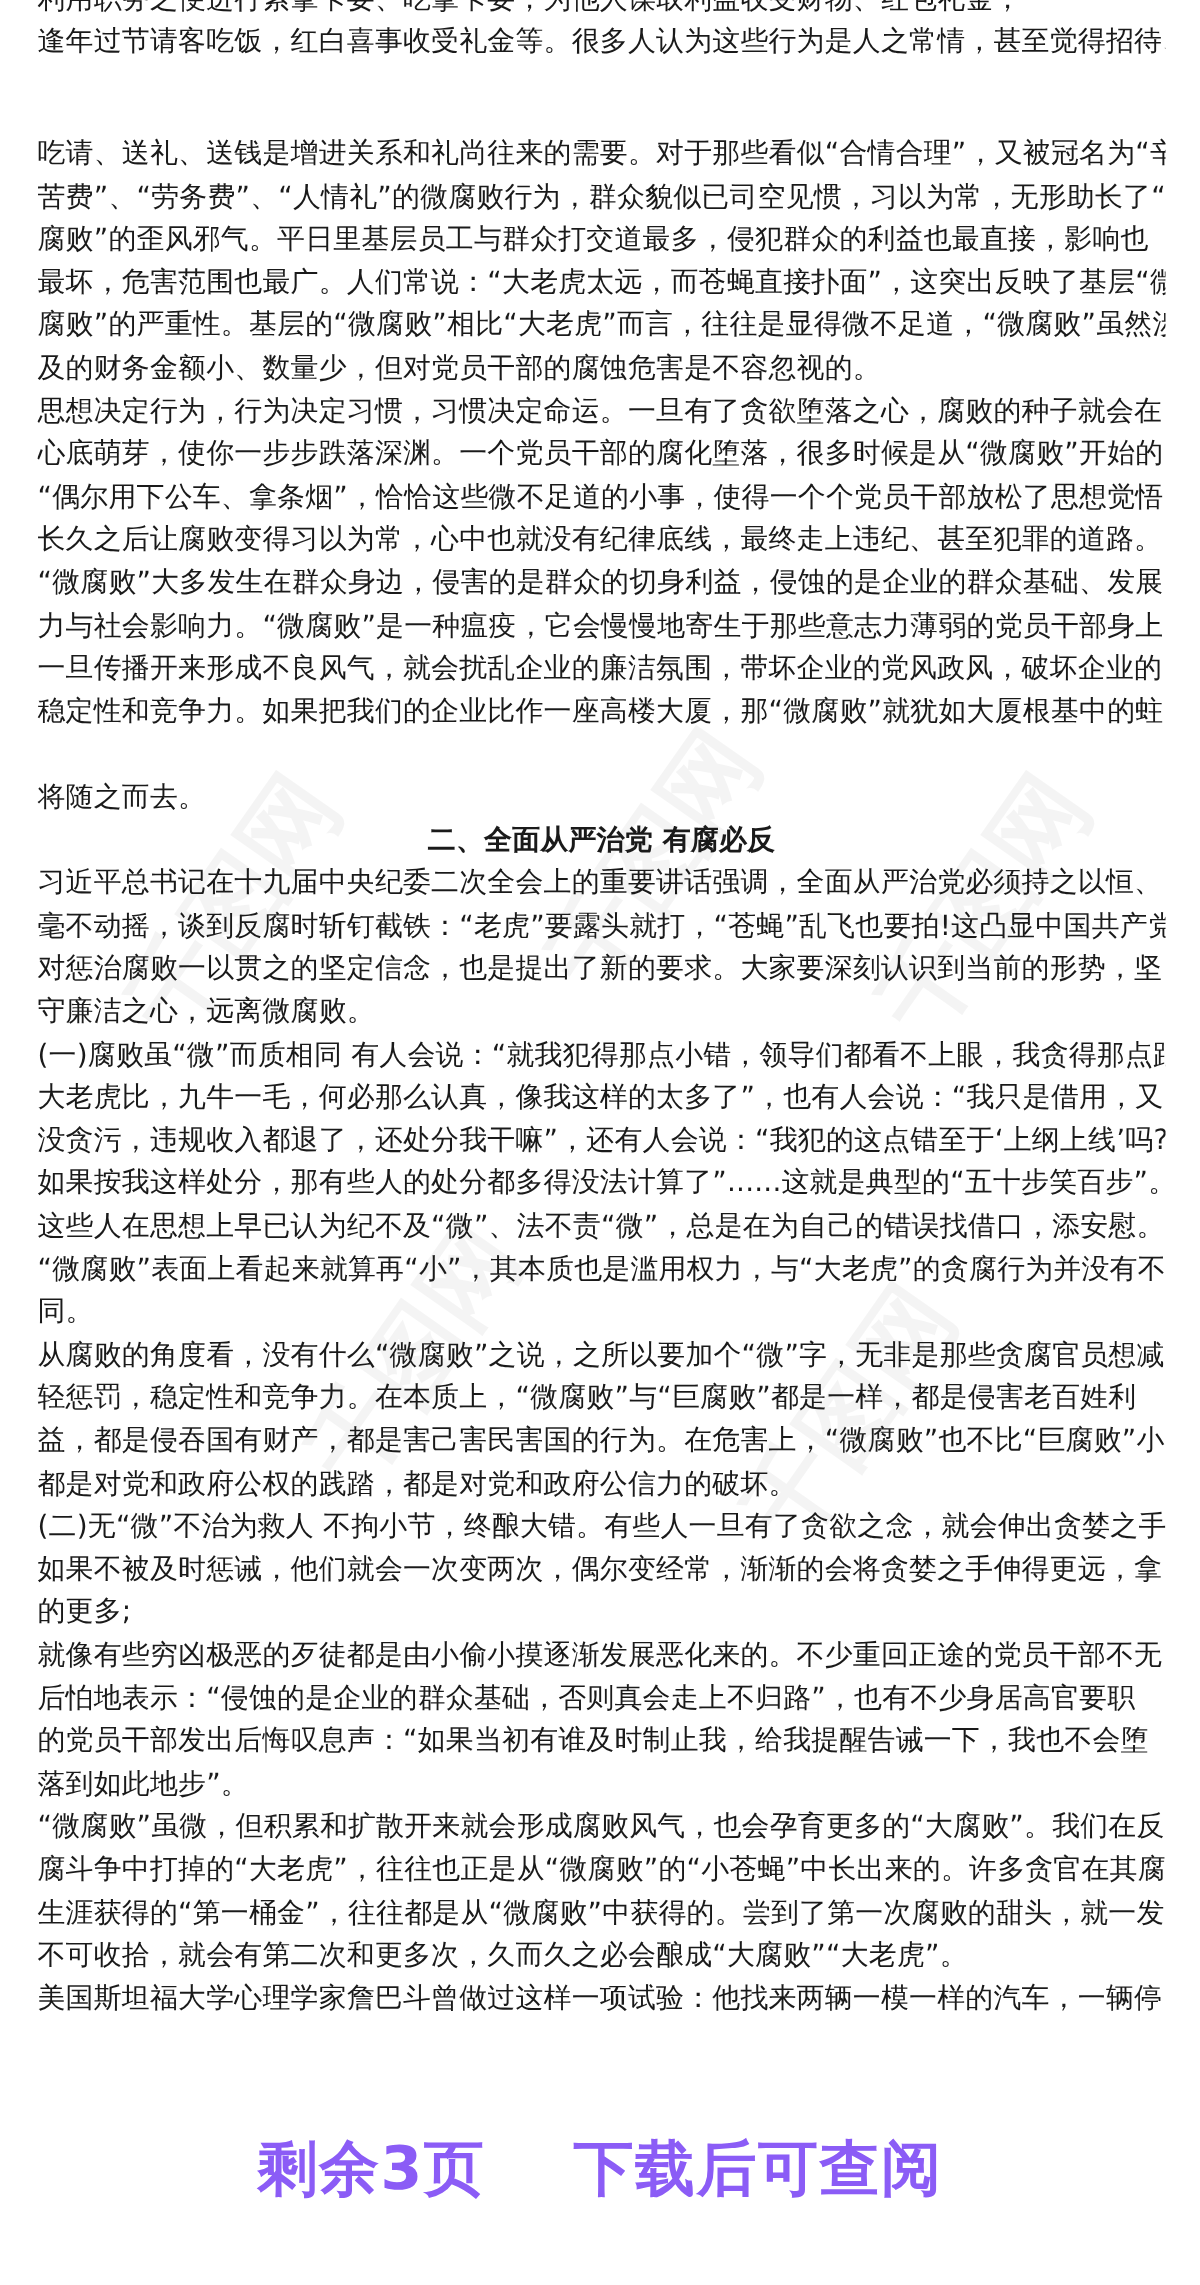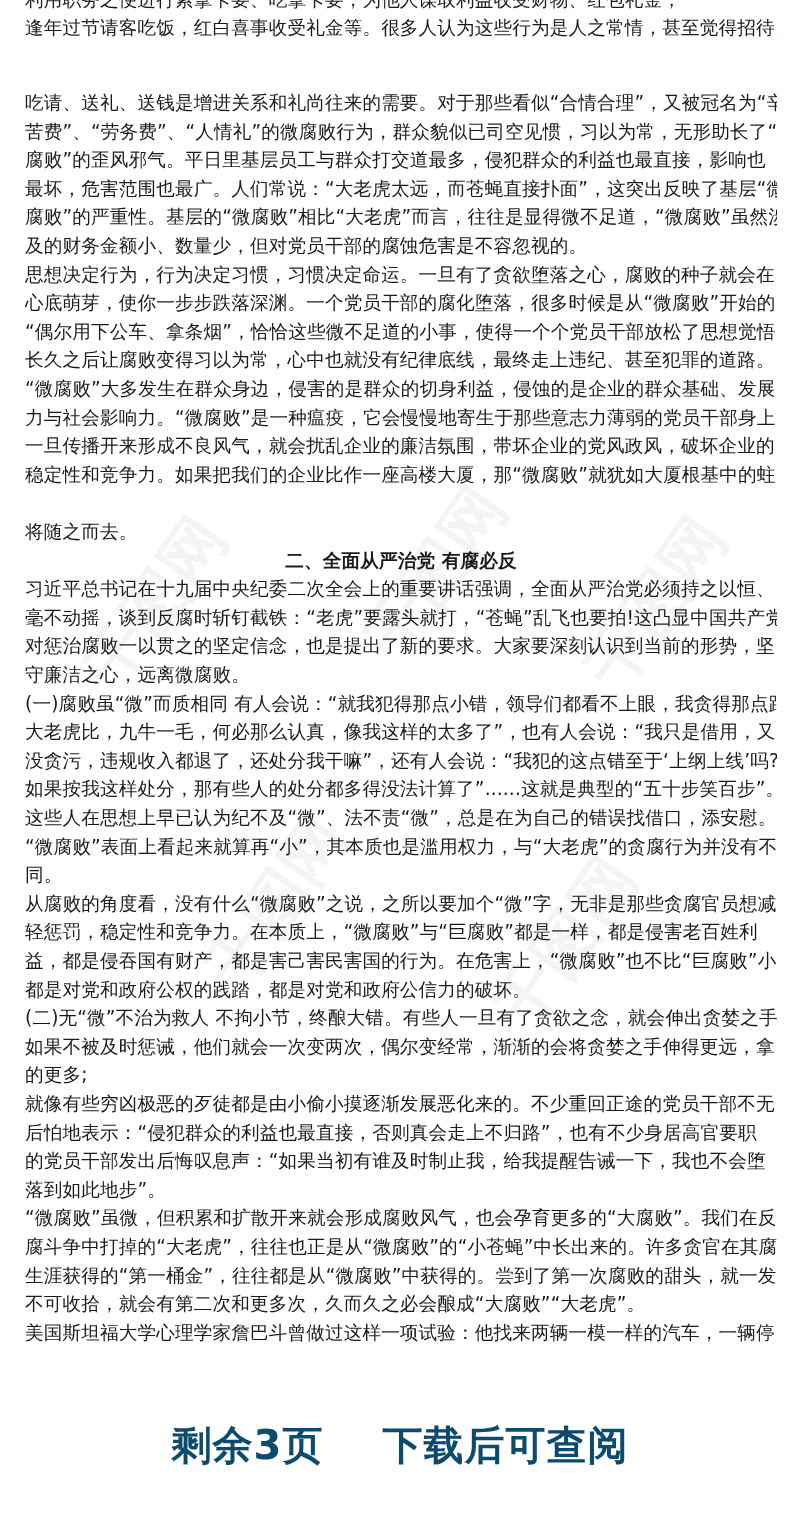--- a/index.html
+++ b/index.html
@@ -8,21 +8,21 @@
   .page { position: absolute; left: 0; top: 0; width: 800px; height: 1523px; }
   .line { position: absolute; left: 25px; width: 752px; height: 28px;
           font-size: 18.6px; line-height: 28px; white-space: nowrap; overflow: hidden;
           letter-spacing: 0.15px; }
   .line.heading { font-weight: bold; text-align: center; }
   .cut { top: -14px; }
   .watermark { position: absolute; font-size: 64px; color: rgba(0,0,0,0.045);
                transform: rotate(-55deg); font-weight: bold; white-space: nowrap;
                pointer-events: none; }
   .footer-notice { position: absolute; left: 0; width: 800px; top: 1418px; text-align: center;
-                   font-size: 40px; font-weight: bold; color: #0c4a6e; letter-spacing: 1px; }
+                   font-size: 40px; font-weight: bold; color: #8b5cf6; letter-spacing: 1px; }
   .footer-notice span { margin: 0 22px; }
 </style>
 </head>
 <body>
 
 <div class="page">
 
   <div class="watermark" style="left:60px; top:560px;">千图网</div>
   <div class="watermark" style="left:340px; top:530px;">千图网</div>
   <div class="watermark" style="left:560px; top:560px;">千图网</div>
@@ -60,21 +60,21 @@
   <div class="line" style="top:833px">“微腐败”表面上看起来就算再“小”，其本质也是滥用权力，与“大老虎”的贪腐行为并没有不</div>
   <div class="line" style="top:861px">同。</div>
   <div class="line" style="top:890px">从腐败的角度看，没有什么“微腐败”之说，之所以要加个“微”字，无非是那些贪腐官员想减</div>
   <div class="line" style="top:918px">轻惩罚，稳定性和竞争力。在本质上，“微腐败”与“巨腐败”都是一样，都是侵害老百姓利</div>
   <div class="line" style="top:947px">益，都是侵吞国有财产，都是害己害民害国的行为。在危害上，“微腐败”也不比“巨腐败”小，</div>
   <div class="line" style="top:976px">都是对党和政府公权的践踏，都是对党和政府公信力的破坏。</div>
   <div class="line" style="top:1004px">(二)无“微”不治为救人  不拘小节，终酿大错。有些人一旦有了贪欲之念，就会伸出贪婪之手，</div>
   <div class="line" style="top:1033px">如果不被及时惩诫，他们就会一次变两次，偶尔变经常，渐渐的会将贪婪之手伸得更远，拿</div>
   <div class="line" style="top:1061px">的更多;</div>
   <div class="line" style="top:1090px">就像有些穷凶极恶的歹徒都是由小偷小摸逐渐发展恶化来的。不少重回正途的党员干部不无</div>
-  <div class="line" style="top:1119px">后怕地表示：“侵犯群众的利益也最直接，否则真会走上不归路”，也有不少身居高官要职</div>
+  <div class="line" style="top:1119px">后怕地表示：“侵蚀的是企业的群众基础，否则真会走上不归路”，也有不少身居高官要职</div>
   <div class="line" style="top:1176px">落到如此地步”。</div>
   <div class="line" style="top:1147px">的党员干部发出后悔叹息声：“如果当初有谁及时制止我，给我提醒告诫一下，我也不会堕</div>
   <div class="line" style="top:1204px">“微腐败”虽微，但积累和扩散开来就会形成腐败风气，也会孕育更多的“大腐败”。我们在反</div>
   <div class="line" style="top:1233px">腐斗争中打掉的“大老虎”，往往也正是从“微腐败”的“小苍蝇”中长出来的。许多贪官在其腐败</div>
   <div class="line" style="top:1262px">生涯获得的“第一桶金”，往往都是从“微腐败”中获得的。尝到了第一次腐败的甜头，就一发</div>
   <div class="line" style="top:1290px">不可收拾，就会有第二次和更多次，久而久之必会酿成“大腐败”“大老虎”。</div>
   <div class="line" style="top:1319px">美国斯坦福大学心理学家詹巴斗曾做过这样一项试验：他找来两辆一模一样的汽车，一辆停</div>
 
   <div class="footer-notice">
     <span>剩余3页</span>

